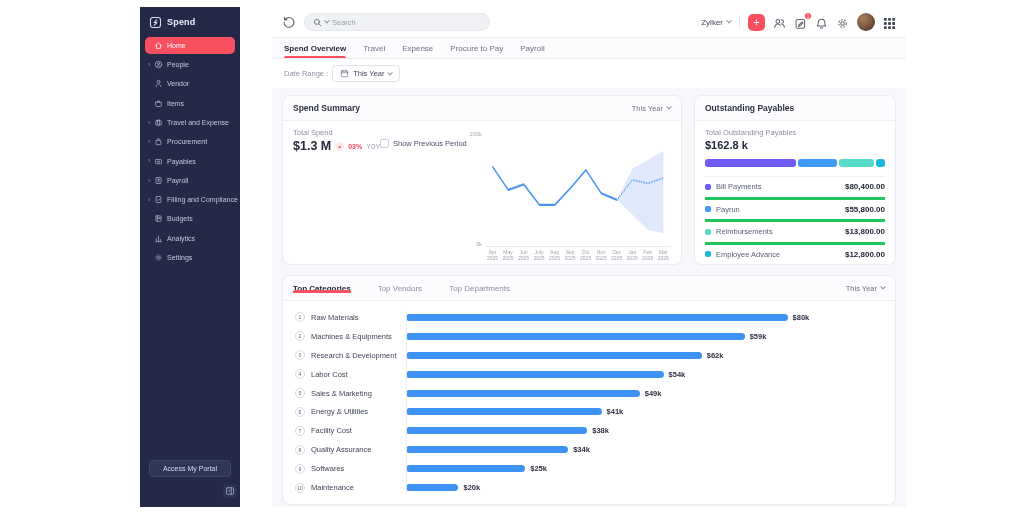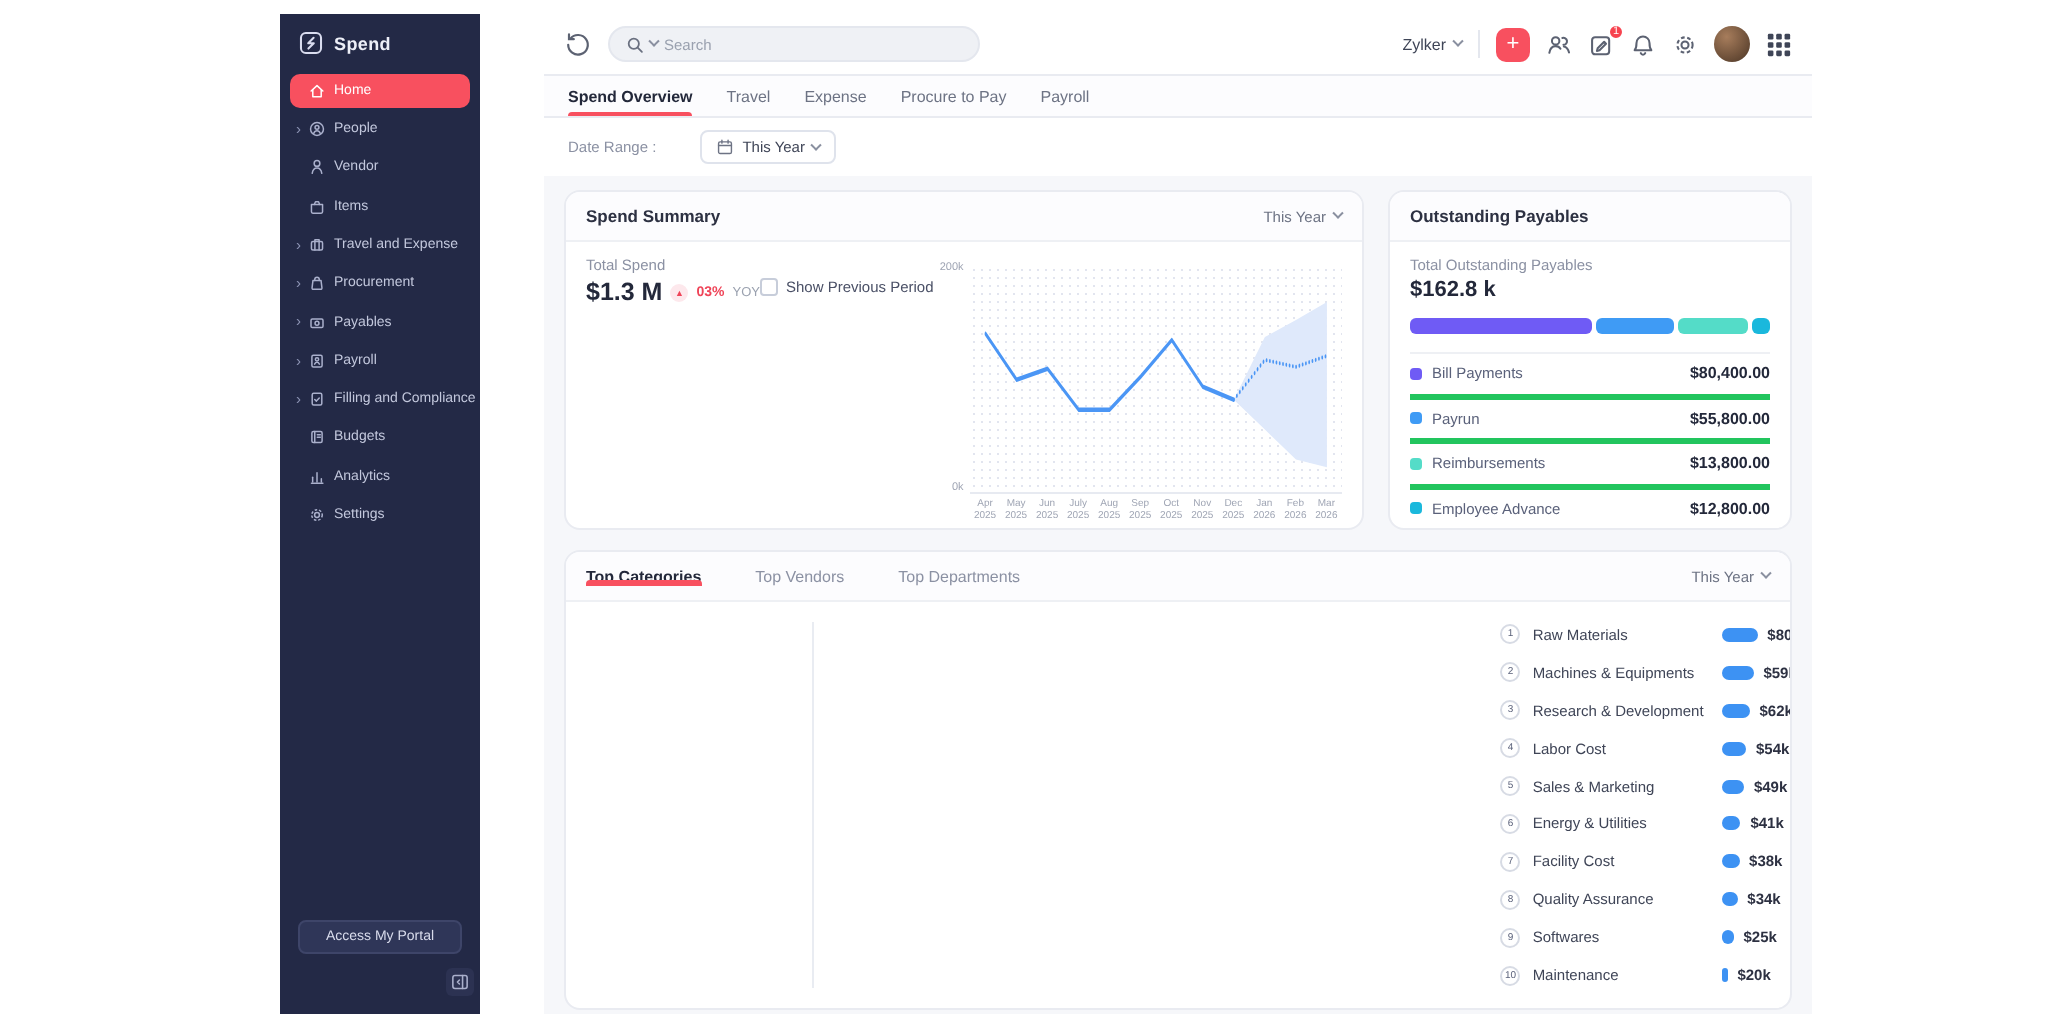--- a/index.html
+++ b/index.html
@@ -46,21 +46,21 @@
   .addbtn { width:17px; height:17px; background:#f8505f; border:none; border-radius:5px; color:#fff; font-size:11px; line-height:1; display:flex; align-items:center; justify-content:center; font-family:inherit; }
   .badge { position:absolute; top:-4px; right:-5px; min-width:8px; height:8px; background:#f7434f; border-radius:4px; color:#fff; font-size:5.5px; display:flex; align-items:center; justify-content:center; padding:0 1px; border:1px solid #fff; }
   .avatar { width:18px; height:18px; border-radius:50%; background:radial-gradient(circle at 35% 30%, #a77d5c, #6b4e38 65%, #4a3526); flex-shrink:0; }
   .gridicon { width:13px; height:13px; color:#3f4557; }
 
   .tabsrow { height:21px; flex-shrink:0; background:#fcfcfe; border-bottom:1px solid #e9ebf1; display:flex; align-items:stretch; padding:0 12px; gap:17px; }
   .tab { position:relative; display:flex; align-items:center; font-size:8px; color:#6d7384; cursor:default; white-space:nowrap; }
   .tab.active { color:#23283a; font-weight:700; }
   .tab.active::after { content:""; position:absolute; left:0; right:0; bottom:0; height:2.5px; background:#f8505f; border-radius:2px 2px 0 0; }
 
-  .daterow { height:29px; flex-shrink:0; background:#fff; display:flex; align-items:center; padding:0 12px; gap:22px; }
+  .daterow { height:29px; flex-shrink:0; background:#fff; display:flex; align-items:center; padding:0 12px; gap:4px; }
   .dr-label { font-size:7.5px; color:#8b91a3; }
   .dr-btn { height:17px; border:1px solid #dfe3ec; border-radius:4px; background:#fff; display:flex; align-items:center; gap:4px; padding:0 7px; font-size:7.5px; color:#3f4557; font-family:inherit; }
   .dr-btn .cal { width:9px; height:9px; color:#6d7384; display:flex; }
   .dr-btn .cal svg { width:100%; height:100%; }
   .dr-btn .dchev { color:#8a90a0; }
 
   .content { flex:1; padding:7px 10px 0; overflow:hidden; }
   .row1 { display:flex; gap:12px; height:170px; }
   .card { background:#fff; border:1px solid #e9ebf1; border-radius:8px; display:flex; flex-direction:column; overflow:hidden; }
   .card-head { height:25px; flex-shrink:0; display:flex; align-items:center; justify-content:space-between; padding:0 10px; border-bottom:1px solid #eef0f4; background:#fcfcfe; }
@@ -508,21 +508,21 @@
                 <div class="ptab">Top Vendors</div>
                 <div class="ptab">Top Departments</div>
               </div>
             <span class="period">
               <span>This Year</span>
               <i class="dchev"></i>
             </span>
           </div>
           <div class="tc-body">
             <div class="axis-line"></div>
-            <div id="cat-rows" style="display:flex;flex-direction:column;flex:1;min-height:0;align-items:flex-end;">
+            <div id="cat-rows" style="display:flex;flex-direction:column;flex:1;min-height:0;">
                 <div class="crow">
                   <span class="cnum">1</span>
                   <span class="clabel">Raw Materials</span>
                   <div class="ctrack">
                     <div class="cbar" style="width: 80%; background: rgb(61, 146, 243);"></div>
                     <span class="cval">$80k</span>
                   </div>
                 </div>
                 <div class="crow">
                   <span class="cnum">2</span>

